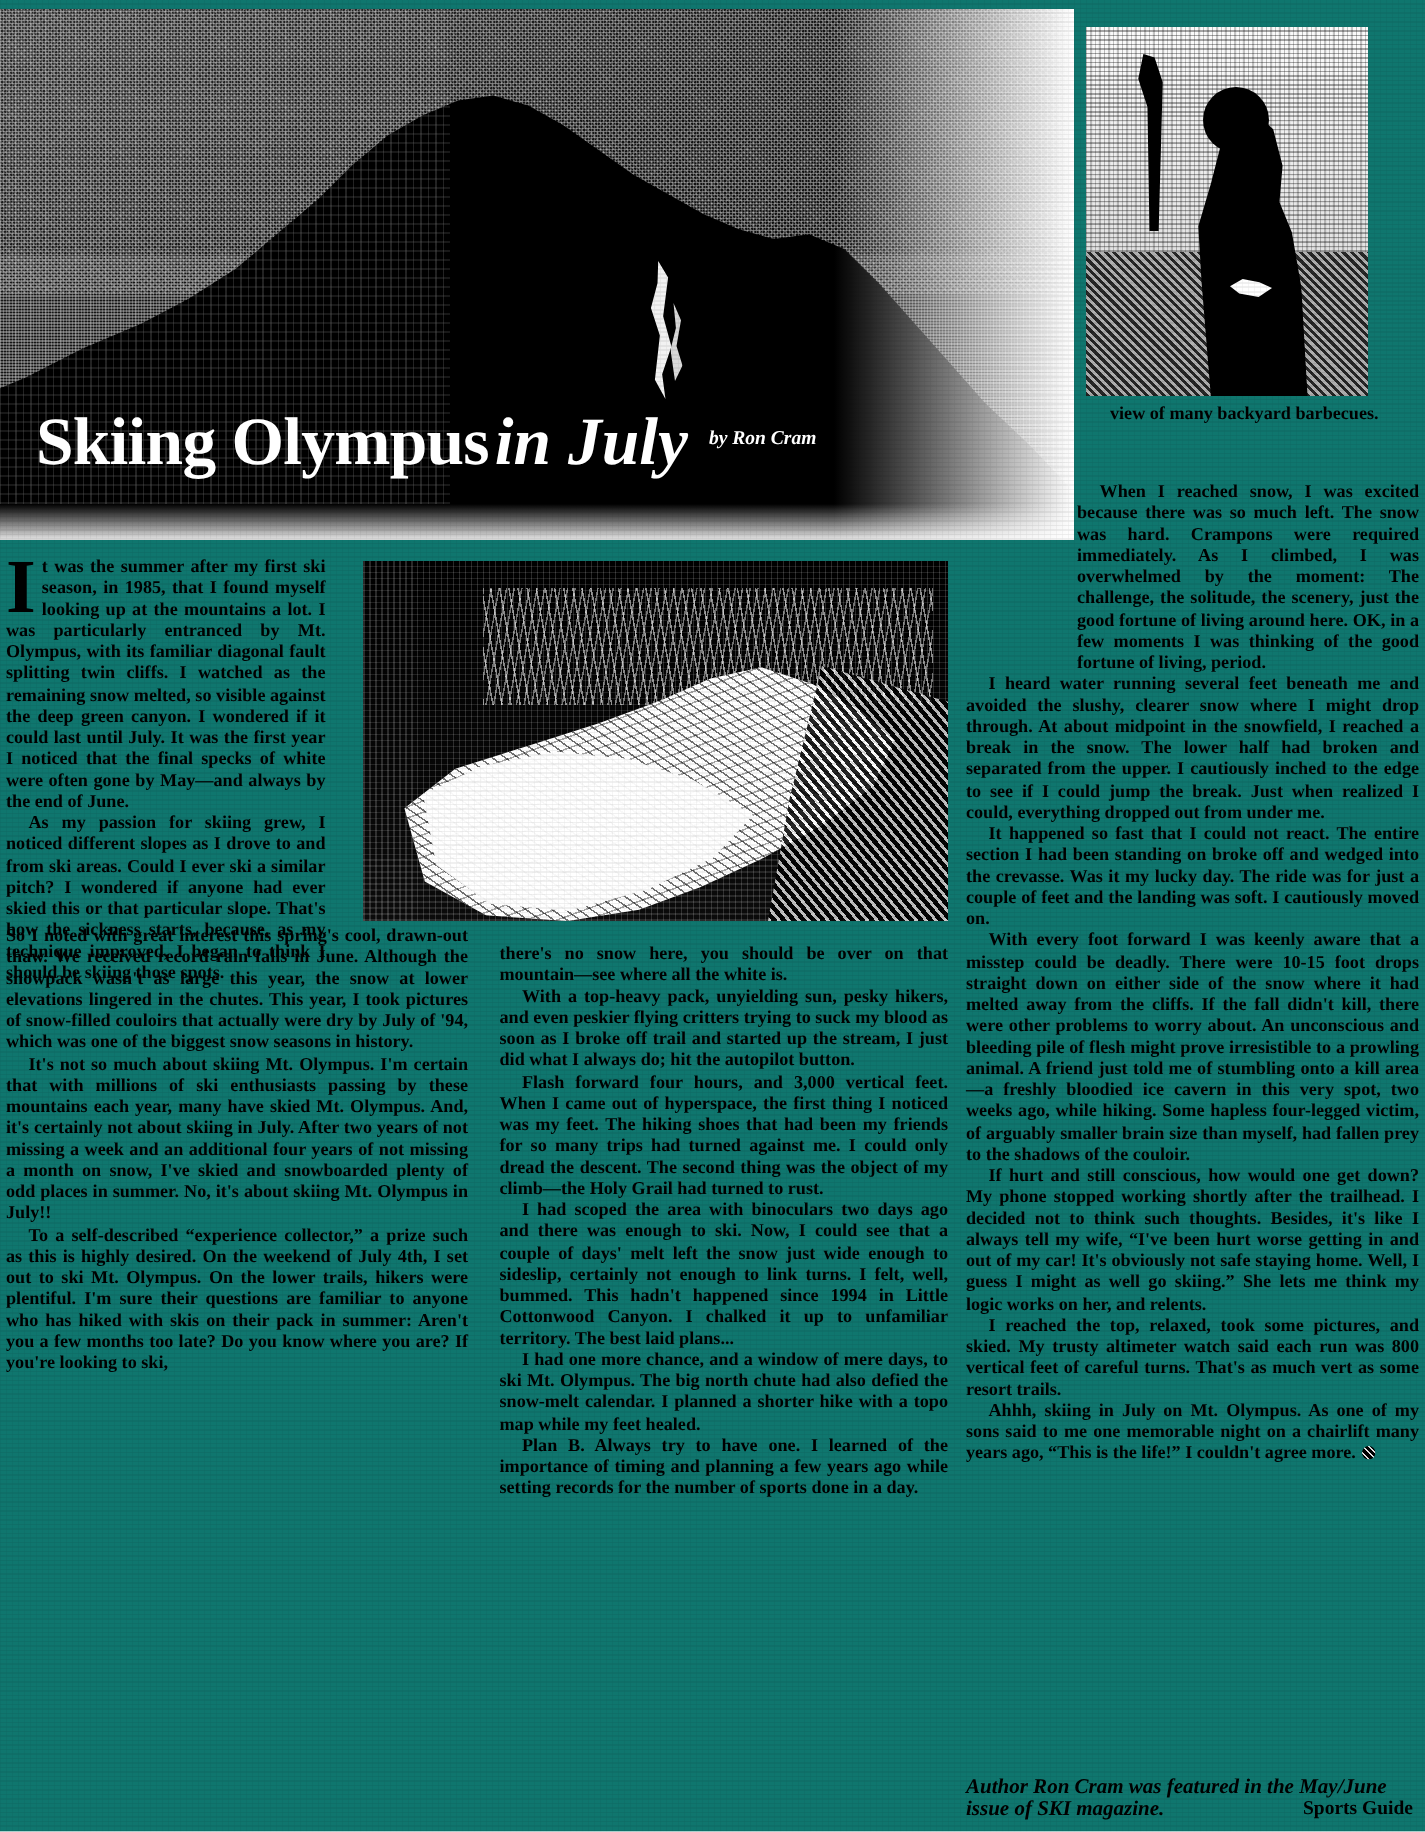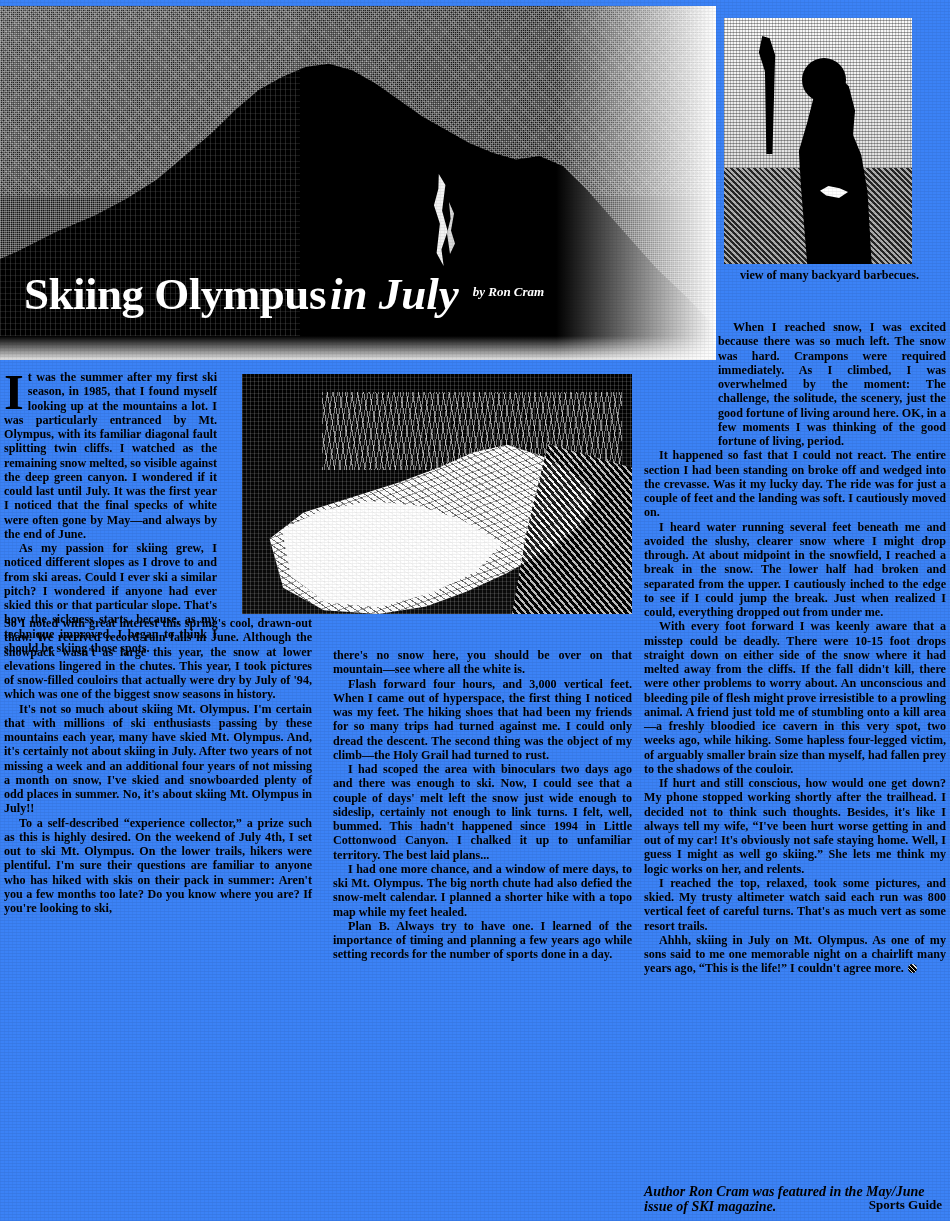--- a/index.html
+++ b/index.html
@@ -5,21 +5,21 @@
 <style>
   html,body{margin:0;padding:0;background:#ffffff;}
   body{
     width:950px;height:1221px;position:relative;overflow:hidden;
     font-family:"Liberation Serif", serif;
     color:#000;
     -webkit-font-smoothing:none;
   }
   
   #page{
-    position:absolute;inset:0;width:950px;height:1221px;background:#3b82f6;
+    position:absolute;inset:0;width:950px;height:1221px;background:#0f766e;
   }
   .grain{
     position:absolute;inset:0;pointer-events:none;opacity:.10;
     background-image:
       repeating-linear-gradient(0deg, rgba(0,0,0,.55) 0 1px, rgba(0,0,0,0) 1px 3px),
       repeating-linear-gradient(90deg, rgba(0,0,0,.35) 0 1px, rgba(0,0,0,0) 1px 4px);
     mix-blend-mode:multiply;
   }
 
   
@@ -183,21 +183,21 @@
     font-size:12.1px;line-height:14.25px;
     text-align:justify;
     color:#000;
     font-weight:bold;
   }
   .col p{margin:0;text-indent:15px;}
   .col p.first{text-indent:0;}
 
   #col1{left:4px;top:370px;width:213px;}
   #col1b{left:4px;top:616px;width:308px;}
-  #col2{left:333px;top:628px;width:299px;margin-top:20px;}
+  #col2{left:333px;top:628px;width:299px;}
   #col3a{left:740px;top:268px;width:228px;}
   #col3b{left:644px;top:320px;width:302px;}
 
   .dropcap{
     float:left;
     font-family:"Liberation Serif", serif;
     font-weight:bold;
     font-size:51px;line-height:40px;
     margin:2px 4px 0 0;
   }
@@ -265,34 +265,35 @@
   </div>
 
   <div class="col" id="col1b">
     <p class="first">So I noted with great interest this spring's cool, drawn-out thaw. We received record rain falls in June. Although the snowpack wasn't as large this year, the snow at lower elevations lingered in the chutes. This year, I took pictures of snow-filled couloirs that actually were dry by July of  '94, which was one of the biggest snow seasons in history.</p>
     <p>It's not so much about skiing Mt. Olympus. I'm certain that with millions of ski enthusiasts passing by these mountains each year, many have skied Mt. Olympus. And, it's certainly not about skiing in July. After two years of not missing a week and an additional four years of not missing a month on snow, I've skied and snowboarded plenty of odd places in summer. No, it's about skiing Mt. Olympus in July!!</p>
     <p>To a self-described “experience collector,” a prize such as this is highly desired. On the weekend of July 4th, I set out to ski Mt. Olympus. On the lower trails, hikers were plentiful. I'm sure their questions are familiar to anyone who has hiked with skis on their pack in summer: Aren't you a few months too late? Do you know where you are? If you're looking to ski,</p>
   </div>
 
   <div class="col" id="col2">
     <p class="first">there's no snow here, you should be over on that mountain—see where all the white is.</p>
+    <p>With a top-heavy pack, unyielding sun, pesky hikers, and even peskier flying critters trying to suck my blood as soon as I broke off trail and started up the stream, I just did what I always do; hit the autopilot button.</p>
     <p>Flash forward four hours, and 3,000 vertical feet. When I came out of hyperspace, the first thing I noticed was my feet. The hiking shoes that had been my friends for so many trips had turned against me. I could only dread the descent. The second thing was the object of my climb—the Holy Grail had turned to rust.</p>
     <p>I had scoped the area with binoculars two days ago and there was enough to ski. Now, I could see that a couple of days' melt left the snow just wide enough to sideslip, certainly not enough to link turns. I felt, well, bummed. This hadn't happened since 1994 in Little Cottonwood Canyon. I chalked it up to unfamiliar territory. The best laid plans...</p>
     <p>I had one more chance, and a window of mere days, to ski Mt. Olympus. The big north chute had also defied the snow-melt calendar. I planned a shorter hike with a topo map while my feet healed.</p>
     <p>Plan B. Always try to have one. I learned of the importance of timing and planning a few years ago while setting records for the number of sports done in a day.</p>
   </div>
 
   <div class="col" id="col3a">
     <p class="first">view of many backyard barbecues.</p>
   </div>
 
   <div class="col" id="col3b">
     <p class="first" style="text-indent:15px;padding-left:74px;">When I reached snow, I was excited because there was so much left. The snow was hard. Crampons were required immediately. As I climbed, I was overwhelmed by the moment: The challenge, the solitude, the scenery, just the good fortune of living around here. OK, in a few moments I was thinking of the good fortune of living, period.</p>
+    <p>I heard water running several feet beneath me and avoided the slushy, clearer snow where I might drop through. At about midpoint in the snowfield, I reached a break in the snow. The lower half had broken and separated from the upper. I cautiously inched to the edge to see if I could jump the break. Just when realized I could, everything dropped out from under me.</p>
     <p>It happened so fast that I could not react. The entire section I had been standing on broke off and wedged into the crevasse. Was it my lucky day. The ride was for just a couple of feet and the landing was soft. I cautiously moved on.</p>
-    <p>I heard water running several feet beneath me and avoided the slushy, clearer snow where I might drop through. At about midpoint in the snowfield, I reached a break in the snow. The lower half had broken and separated from the upper. I cautiously inched to the edge to see if I could jump the break. Just when realized I could, everything dropped out from under me.</p>
     <p>With every foot forward I was keenly aware that a misstep could be deadly. There were 10-15 foot drops straight down on either side of the snow where it had melted away from the cliffs. If the fall didn't kill, there were other problems to worry about. An unconscious and bleeding pile of flesh might prove irresistible to a prowling animal. A friend just told me of stumbling onto a kill area—a freshly bloodied ice cavern in this very spot, two weeks ago, while hiking. Some hapless four-legged victim, of arguably smaller brain size than myself, had fallen prey to the shadows of the couloir.</p>
     <p>If hurt and still conscious, how would one get down? My phone stopped working shortly after the trailhead. I decided not to think such thoughts. Besides, it's like I always tell my wife, “I've been hurt worse getting in and out of my car! It's obviously not safe staying home. Well, I guess I might as well go skiing.” She lets me think my logic works on her, and relents.</p>
     <p>I reached the top, relaxed, took some pictures, and skied. My trusty altimeter watch said each run was 800 vertical feet of careful turns. That's as much vert as some resort trails.</p>
     <p><span>Ahhh, skiing in July on Mt. Olympus. As one of my sons said to me one memorable night on a chairlift many years ago, “This is the life!” I couldn't agree more.</span><span class="endmark"></span></p>
   </div>
 
   <div class="author-note">Author Ron Cram was featured in the May/June issue of SKI magazine.</div>
 
   <div id="footer">Sports Guide</div>
 

